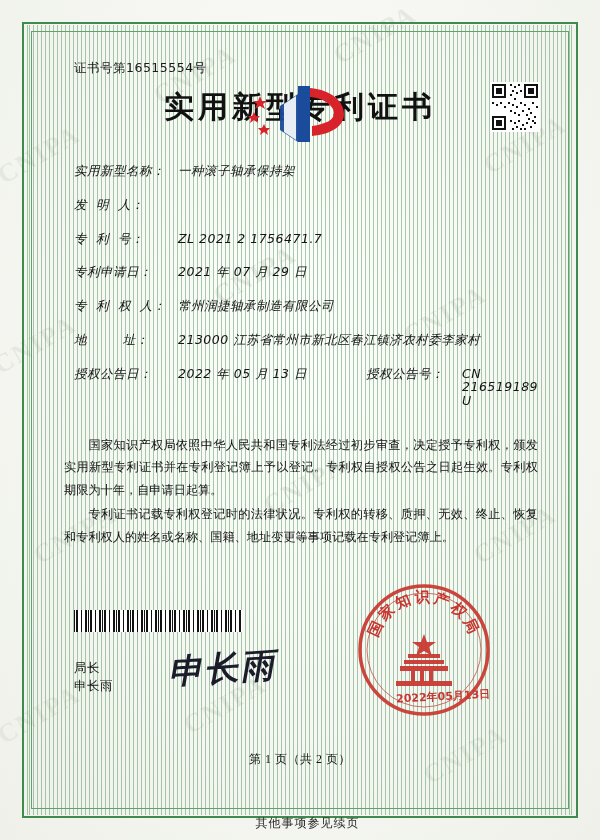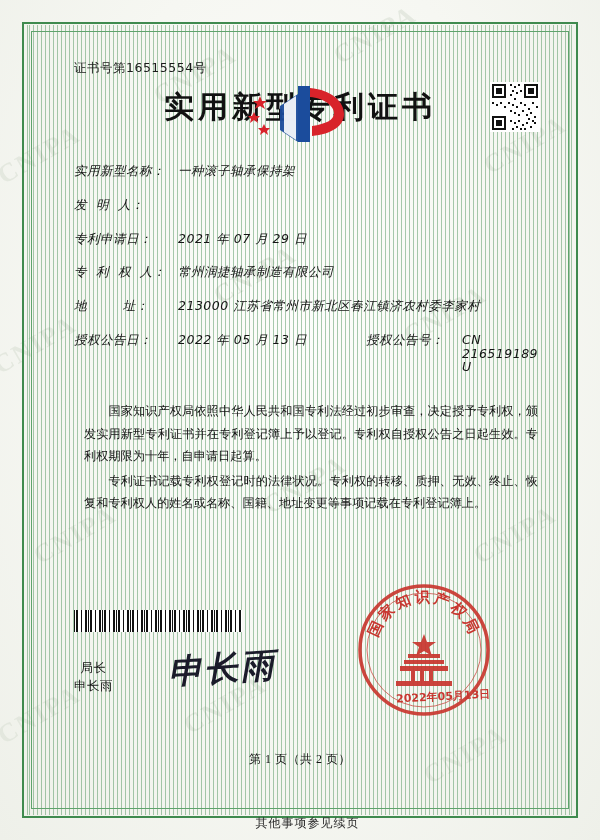--- a/index.html
+++ b/index.html
@@ -133,21 +133,21 @@
     flex: 1 1 auto;
     letter-spacing: .5px;
   }
   .frow.two .flabel { width: 104px; flex: 0 0 104px; }
   .frow.two .fvalue { flex: 0 0 188px; }
   .frow.two .flabel2 { flex: 0 0 96px; letter-spacing: .5px; }
   .frow.two .fvalue2 { flex: 1 1 auto; letter-spacing: .5px; }
 
   .para {
     margin-top: 26px;
-    margin-left: 36px;
+    margin-left: 16px;
     margin-right: 14px;
     font-size: 12.2px;
     line-height: 1.85;
     color: #141414;
     text-align: justify;
   }
   .para p { margin: 0 0 2px 0; text-indent: 2em; }
 
   .barcode {
     position: absolute;
@@ -160,21 +160,20 @@
       #111 7px 8px, #fff 8px 11px, #111 11px 13px, #fff 13px 14px);
   }
   .signature-block {
     position: absolute;
     left: 26px;
     bottom: 96px;
     font-size: 12.5px;
     color: #141414;
     line-height: 1.5;
     letter-spacing: .5px;
-    text-align: center;
   }
   .sig-script {
     position: absolute;
     left: 120px;
     bottom: 100px;
     font-family: "Liberation Serif", serif;
     font-size: 34px;
     font-style: italic;
     font-weight: bold;
     color: #1b1b2a;
@@ -331,20 +330,24 @@
 
     <div class="fields">
       <div class="frow">
         <span class="flabel">实用新型名称：</span>
         <span class="fvalue">一种滚子轴承保持架</span>
       </div>
       <div class="frow">
         <span class="flabel">发  明  人：</span>
       </div>
       <div class="frow">
+        <span class="flabel">专  利  号：</span>
+        <span class="fvalue">ZL 2021 2 1756471.7</span>
+      </div>
+      <div class="frow">
         <span class="flabel">专利申请日：</span>
         <span class="fvalue">2021 年 07 月 29 日</span>
       </div>
       <div class="frow">
         <span class="flabel">专  利  权  人：</span>
         <span class="fvalue">常州润捷轴承制造有限公司</span>
       </div>
       <div class="frow">
         <span class="flabel">地        址：</span>
         <span class="fvalue">213000 江苏省常州市新北区春江镇济农村委李家村</span>

